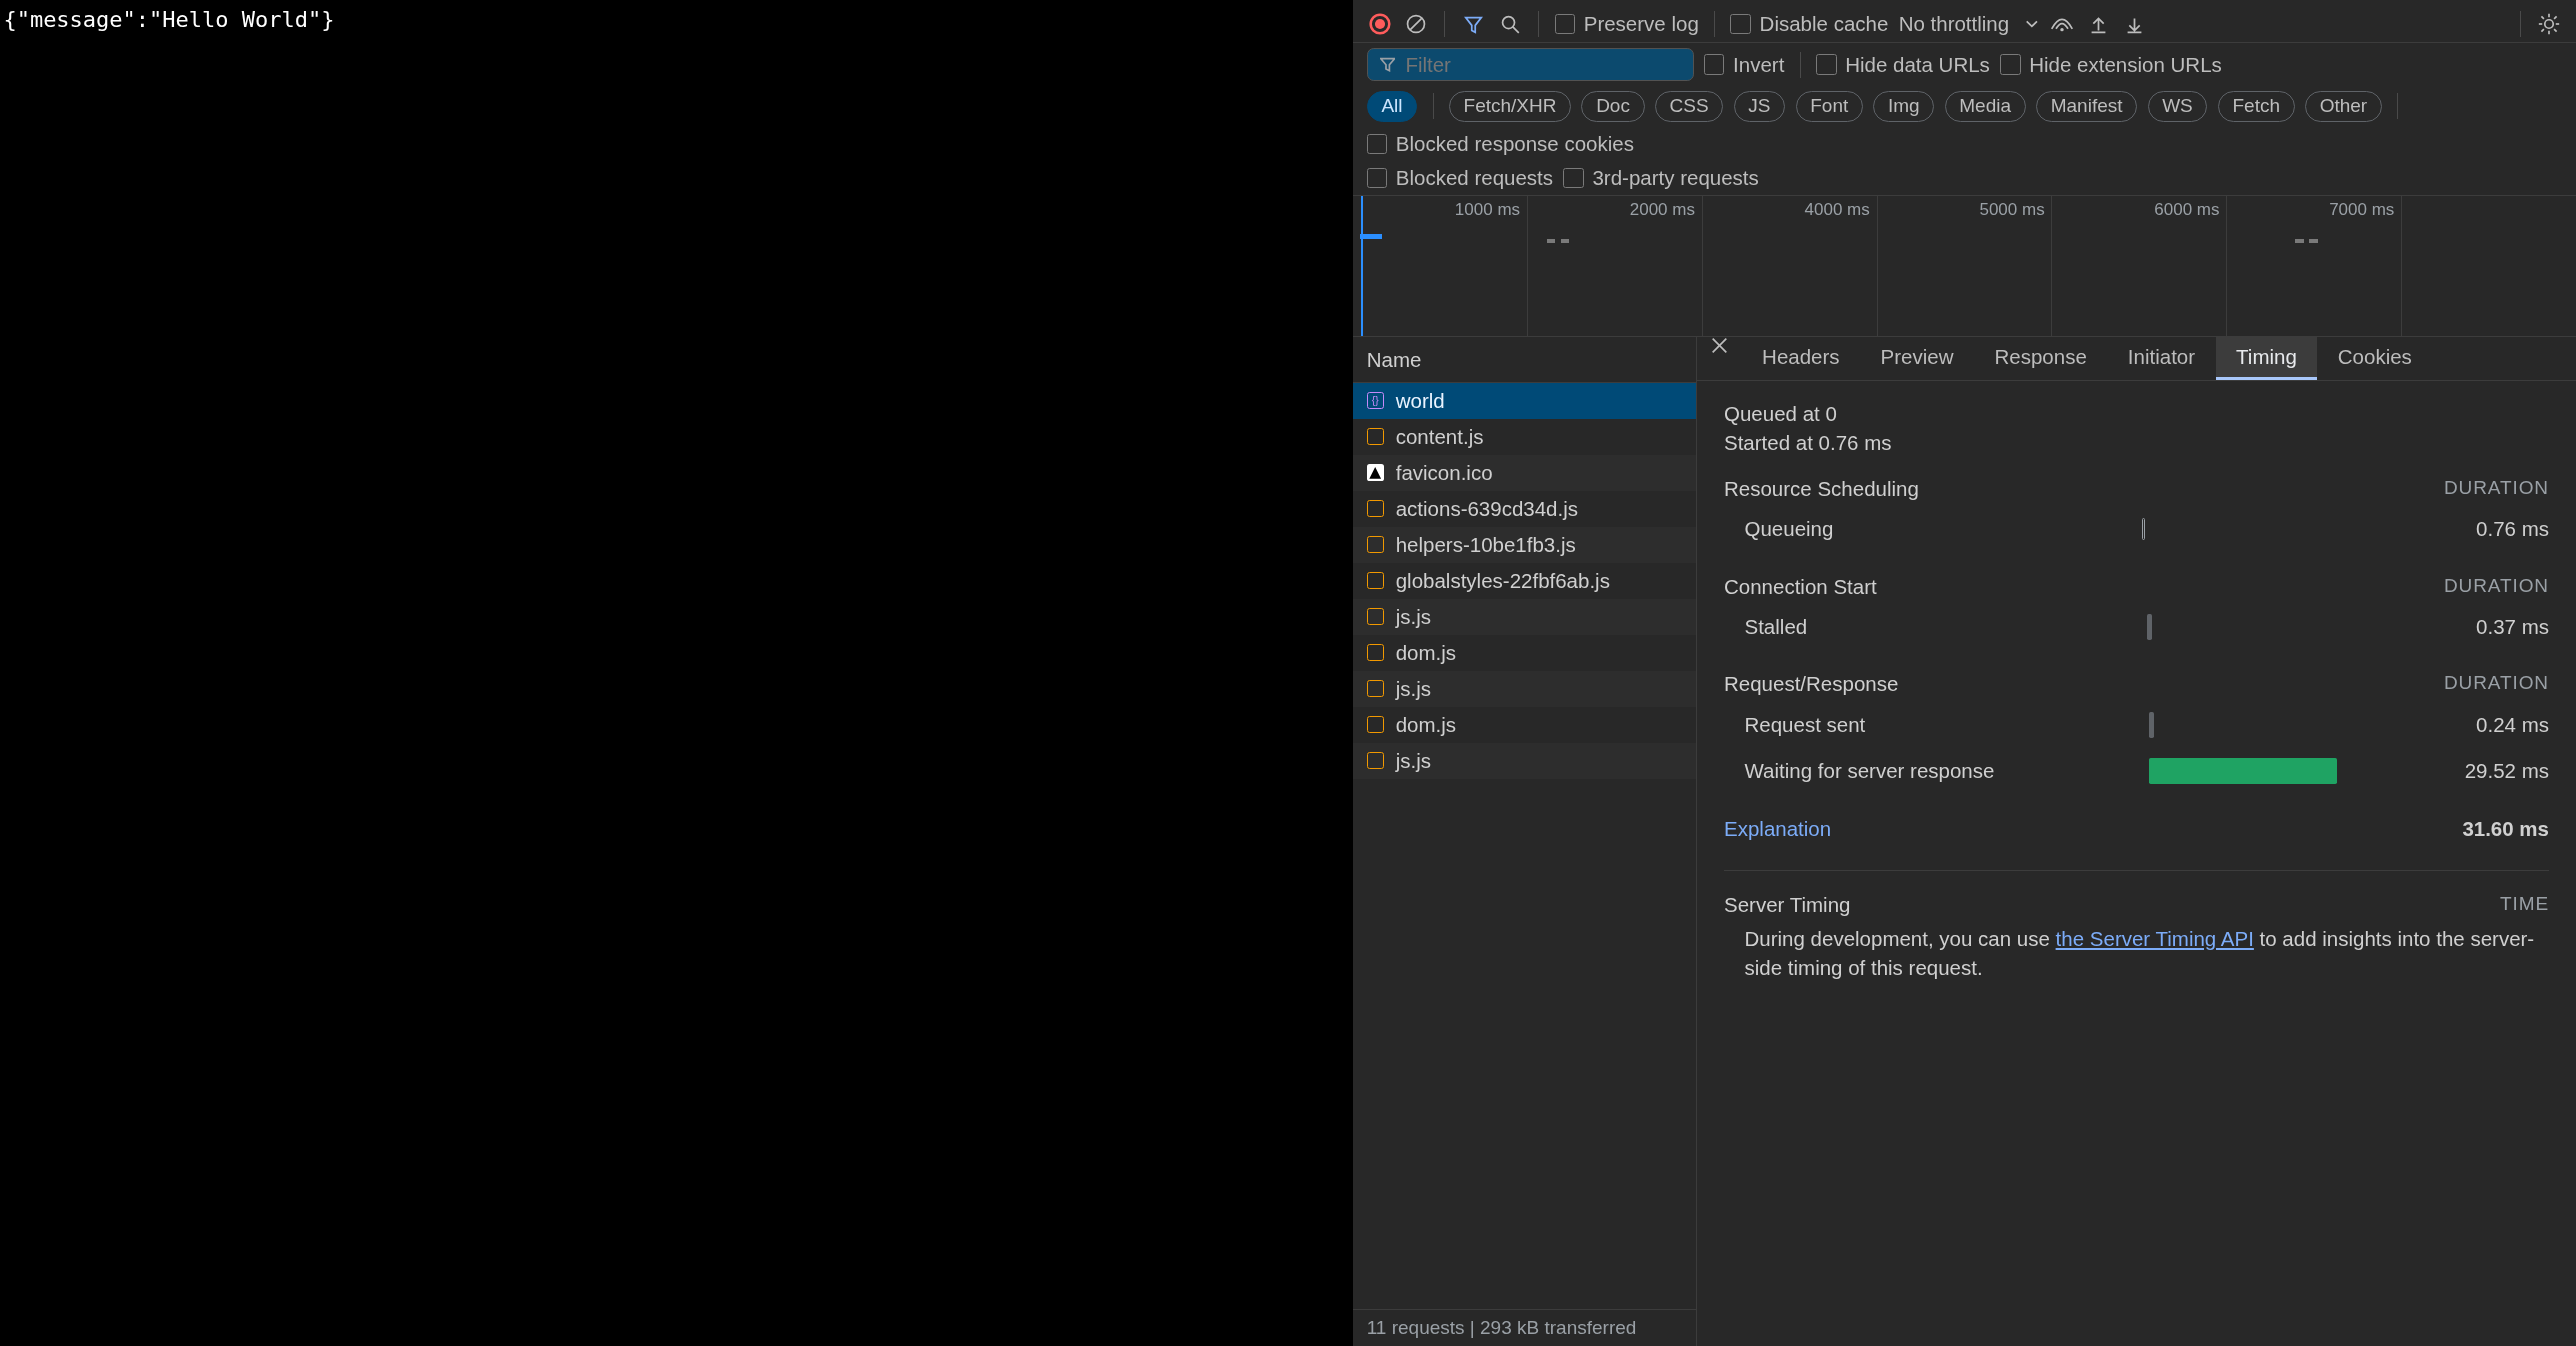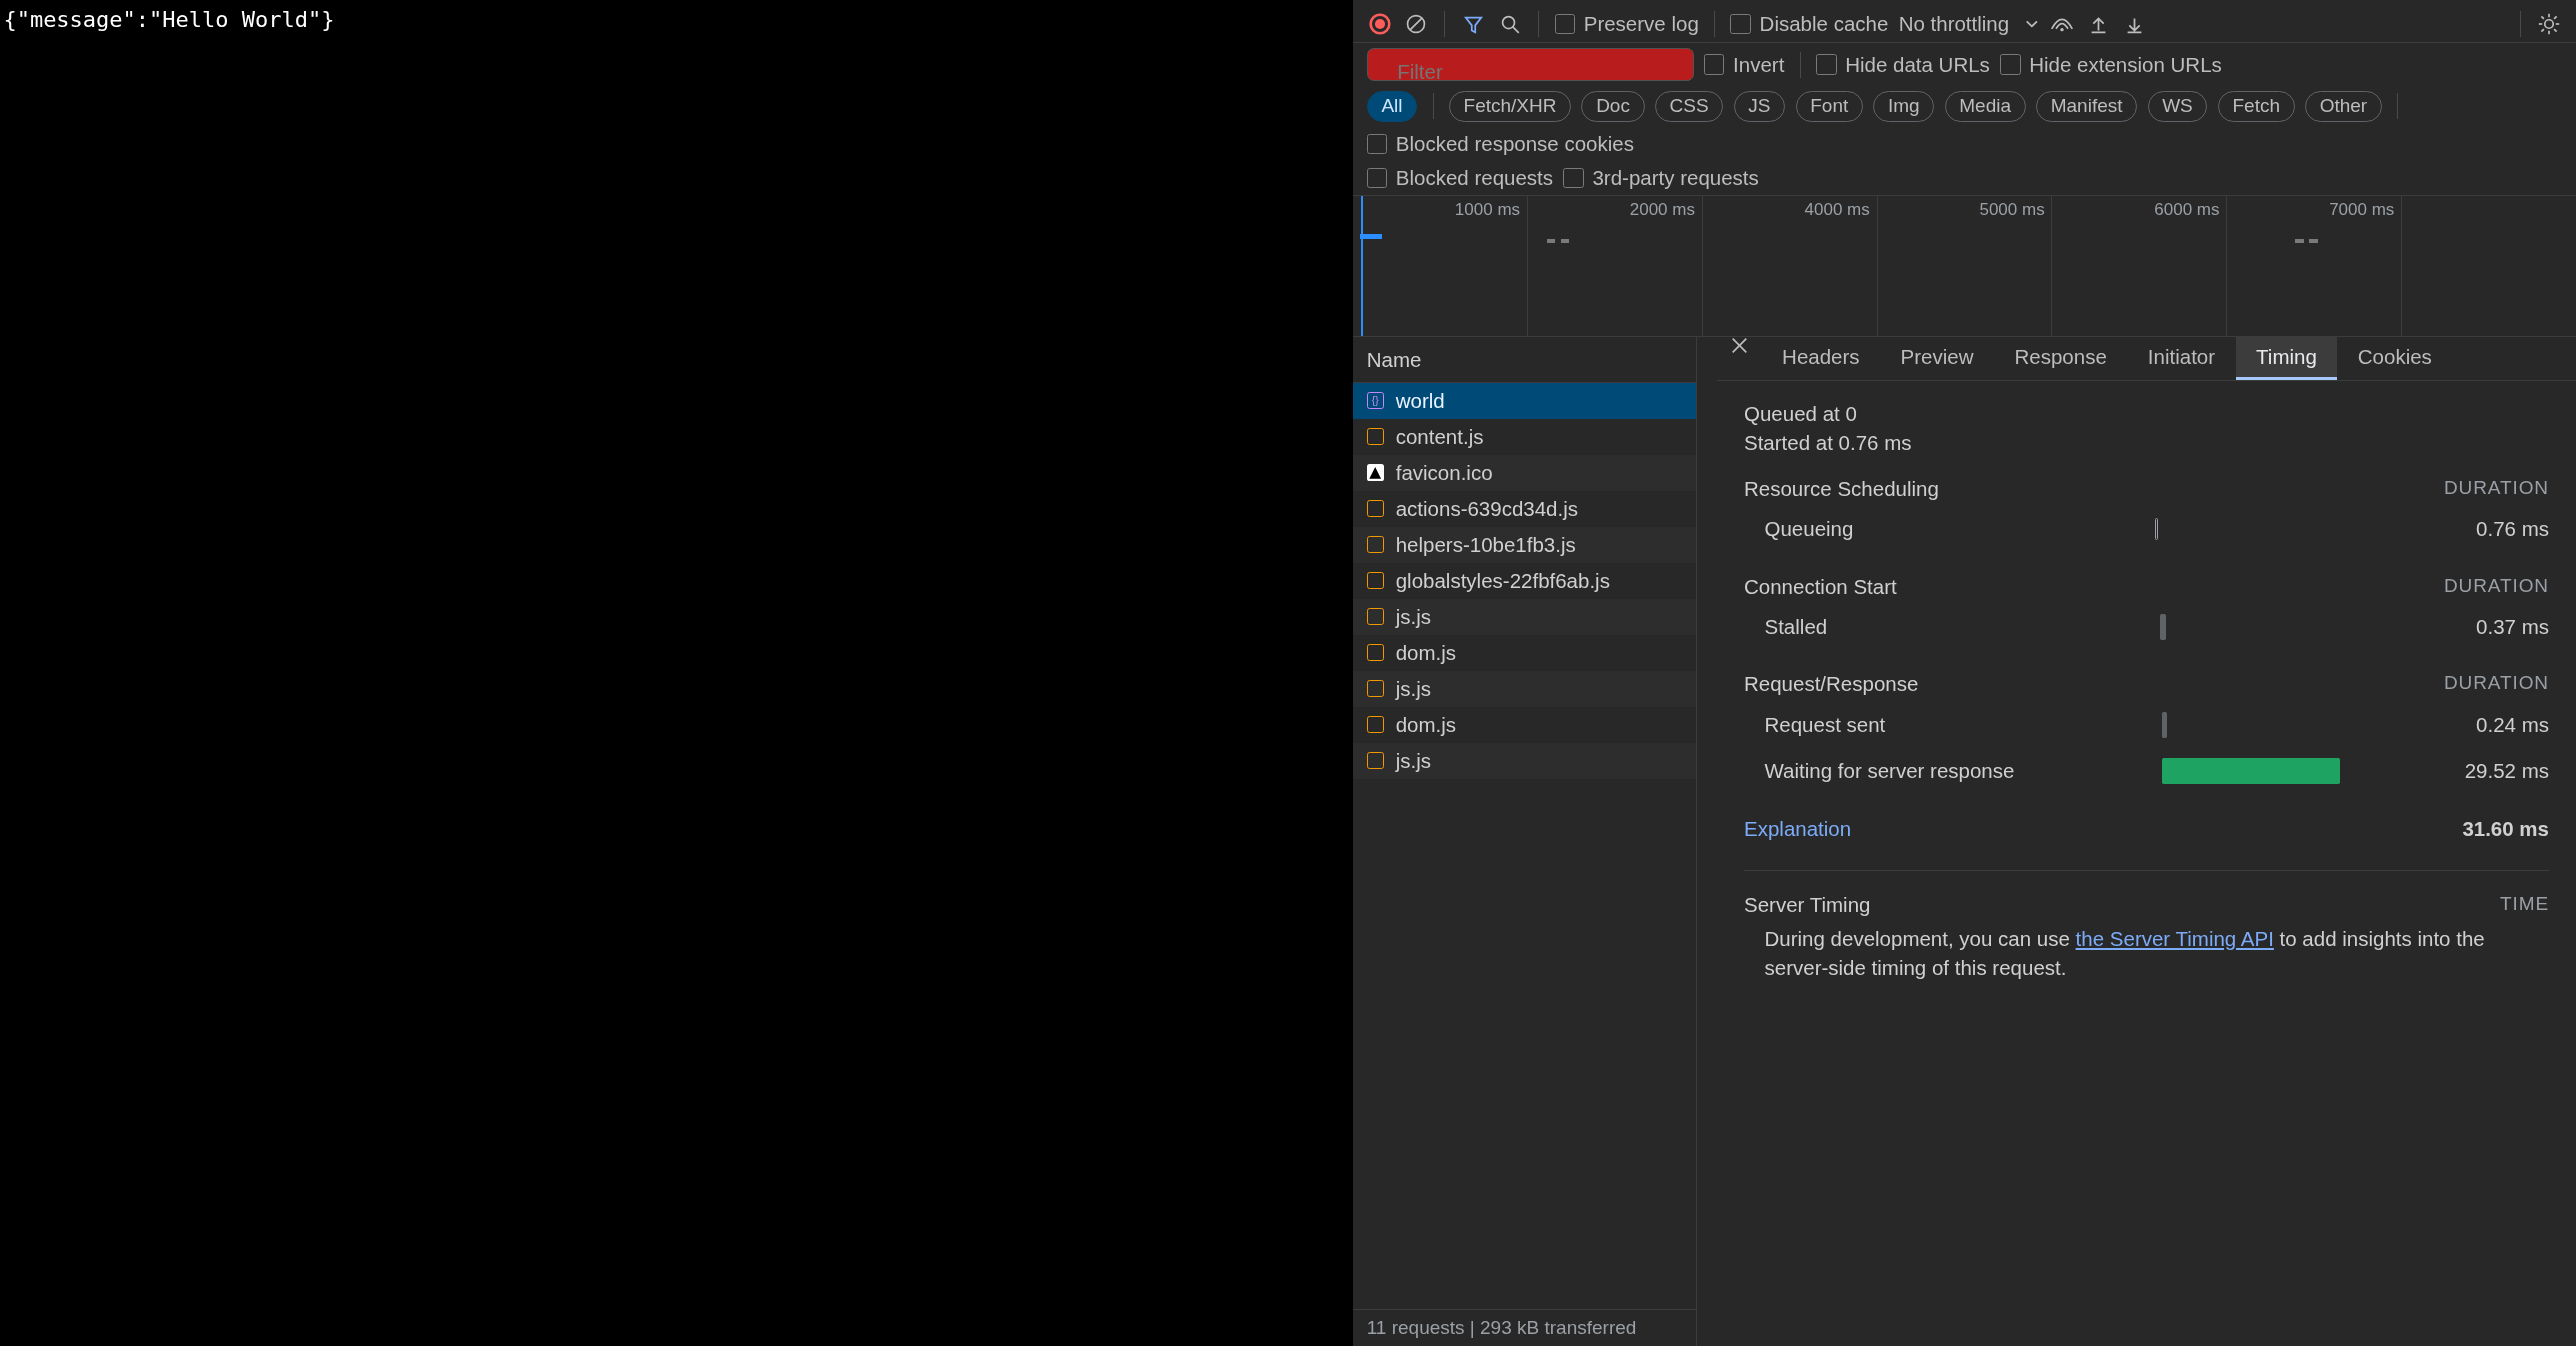--- a/index.html
+++ b/index.html
@@ -63,31 +63,30 @@
   cursor: pointer;
   white-space: nowrap;
 }
 .cb .box {
   width: 20.5px; height: 20.5px;
   border: 1.7px solid #7a7a7a;
   border-radius: 2.6px;
 }
 
 .filter-input {
-  background: #b91c1c;
+  background: #0c4a6e;
   border: 0.9px solid #525252;
   border-radius: 6.8px;
   height: 32.5px;
   width: 327px;
   display: flex;
   align-items: center;
   padding: 0 12px;
   gap: 10.3px;
   color: #9aa0a6;
-  flex-direction: column;
 }
 .filter-input input {
   background: transparent;
   border: none;
   outline: none;
   color: #e8eaed;
   font-size: 20.5px;
   flex: 1;
 }
 
@@ -153,21 +152,20 @@
   display: flex;
   gap: 5.1px;
 }
 .wf-dashes span { width:8.6px; height:3.4px; background:#7a7a7a; display:block; }
 
 
 .lower {
   flex: 1;
   display: flex;
   min-height: 0;
-  gap: 20px;
 }
 .request-list {
   flex: 0 0 344px;
   border-right: 0.9px solid #3c3c3c;
   display: flex;
   flex-direction: column;
   min-height: 0;
 }
 .col-header {
   padding: 10.3px 13.7px;

